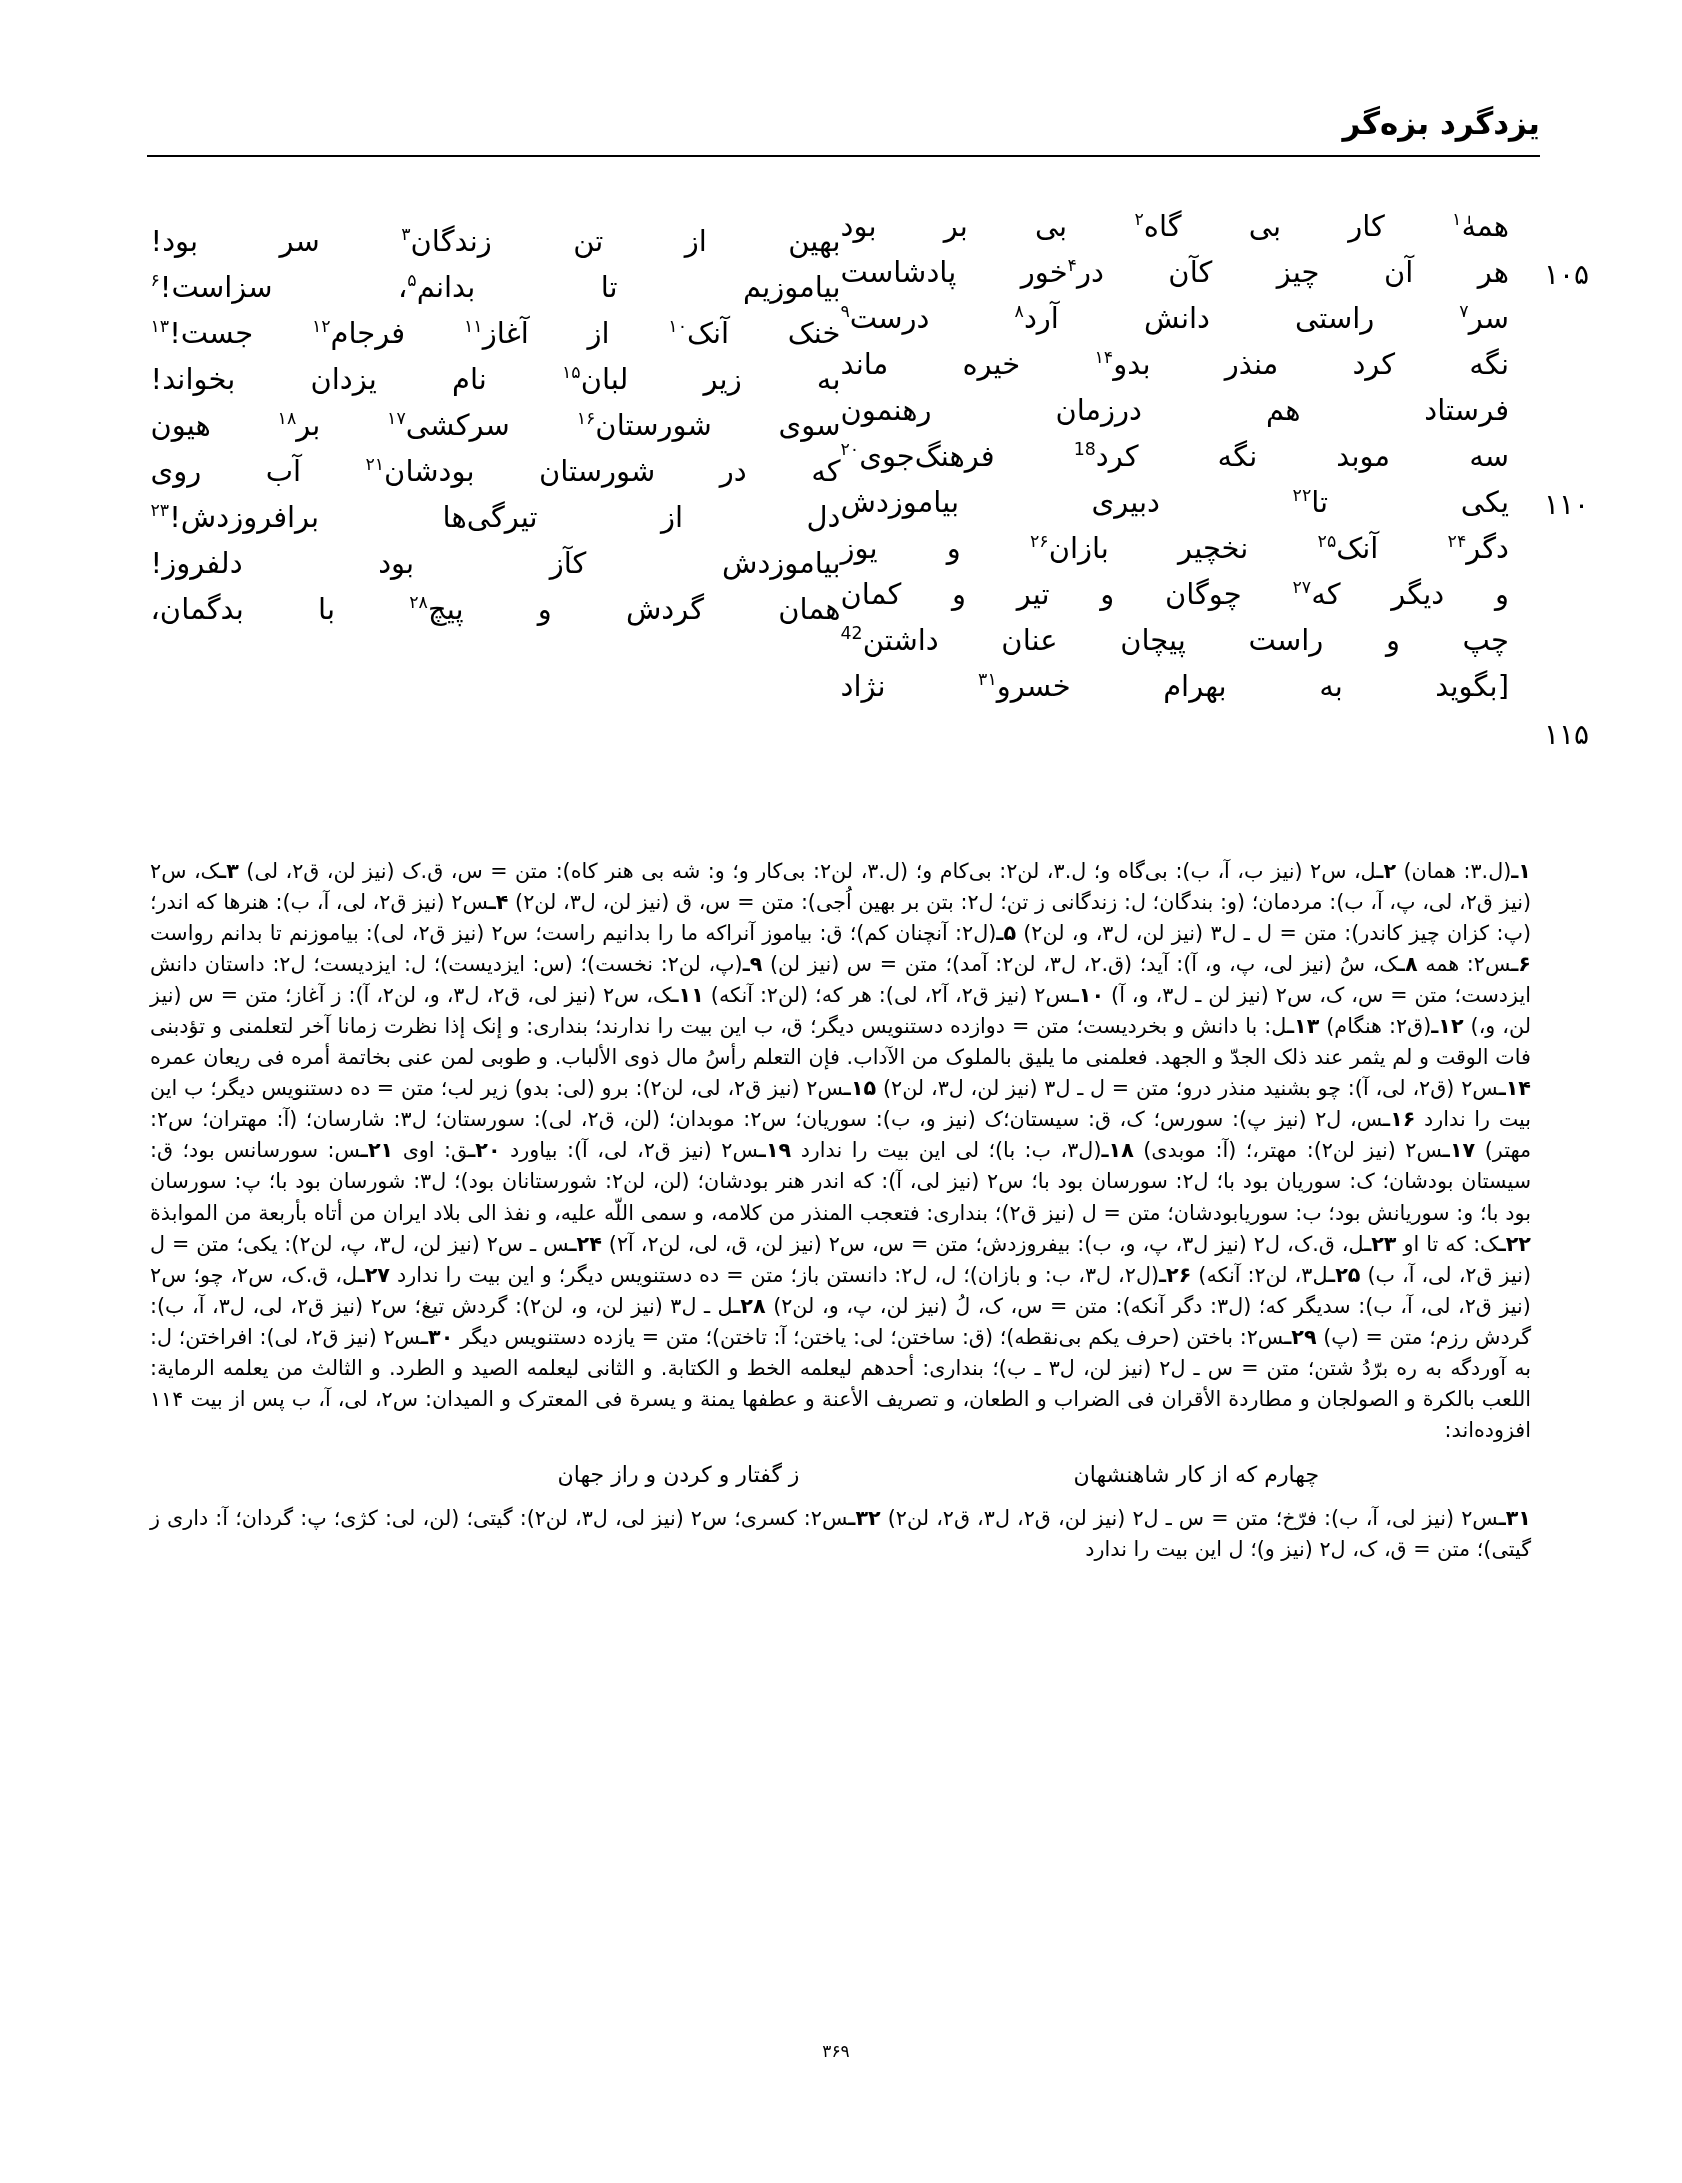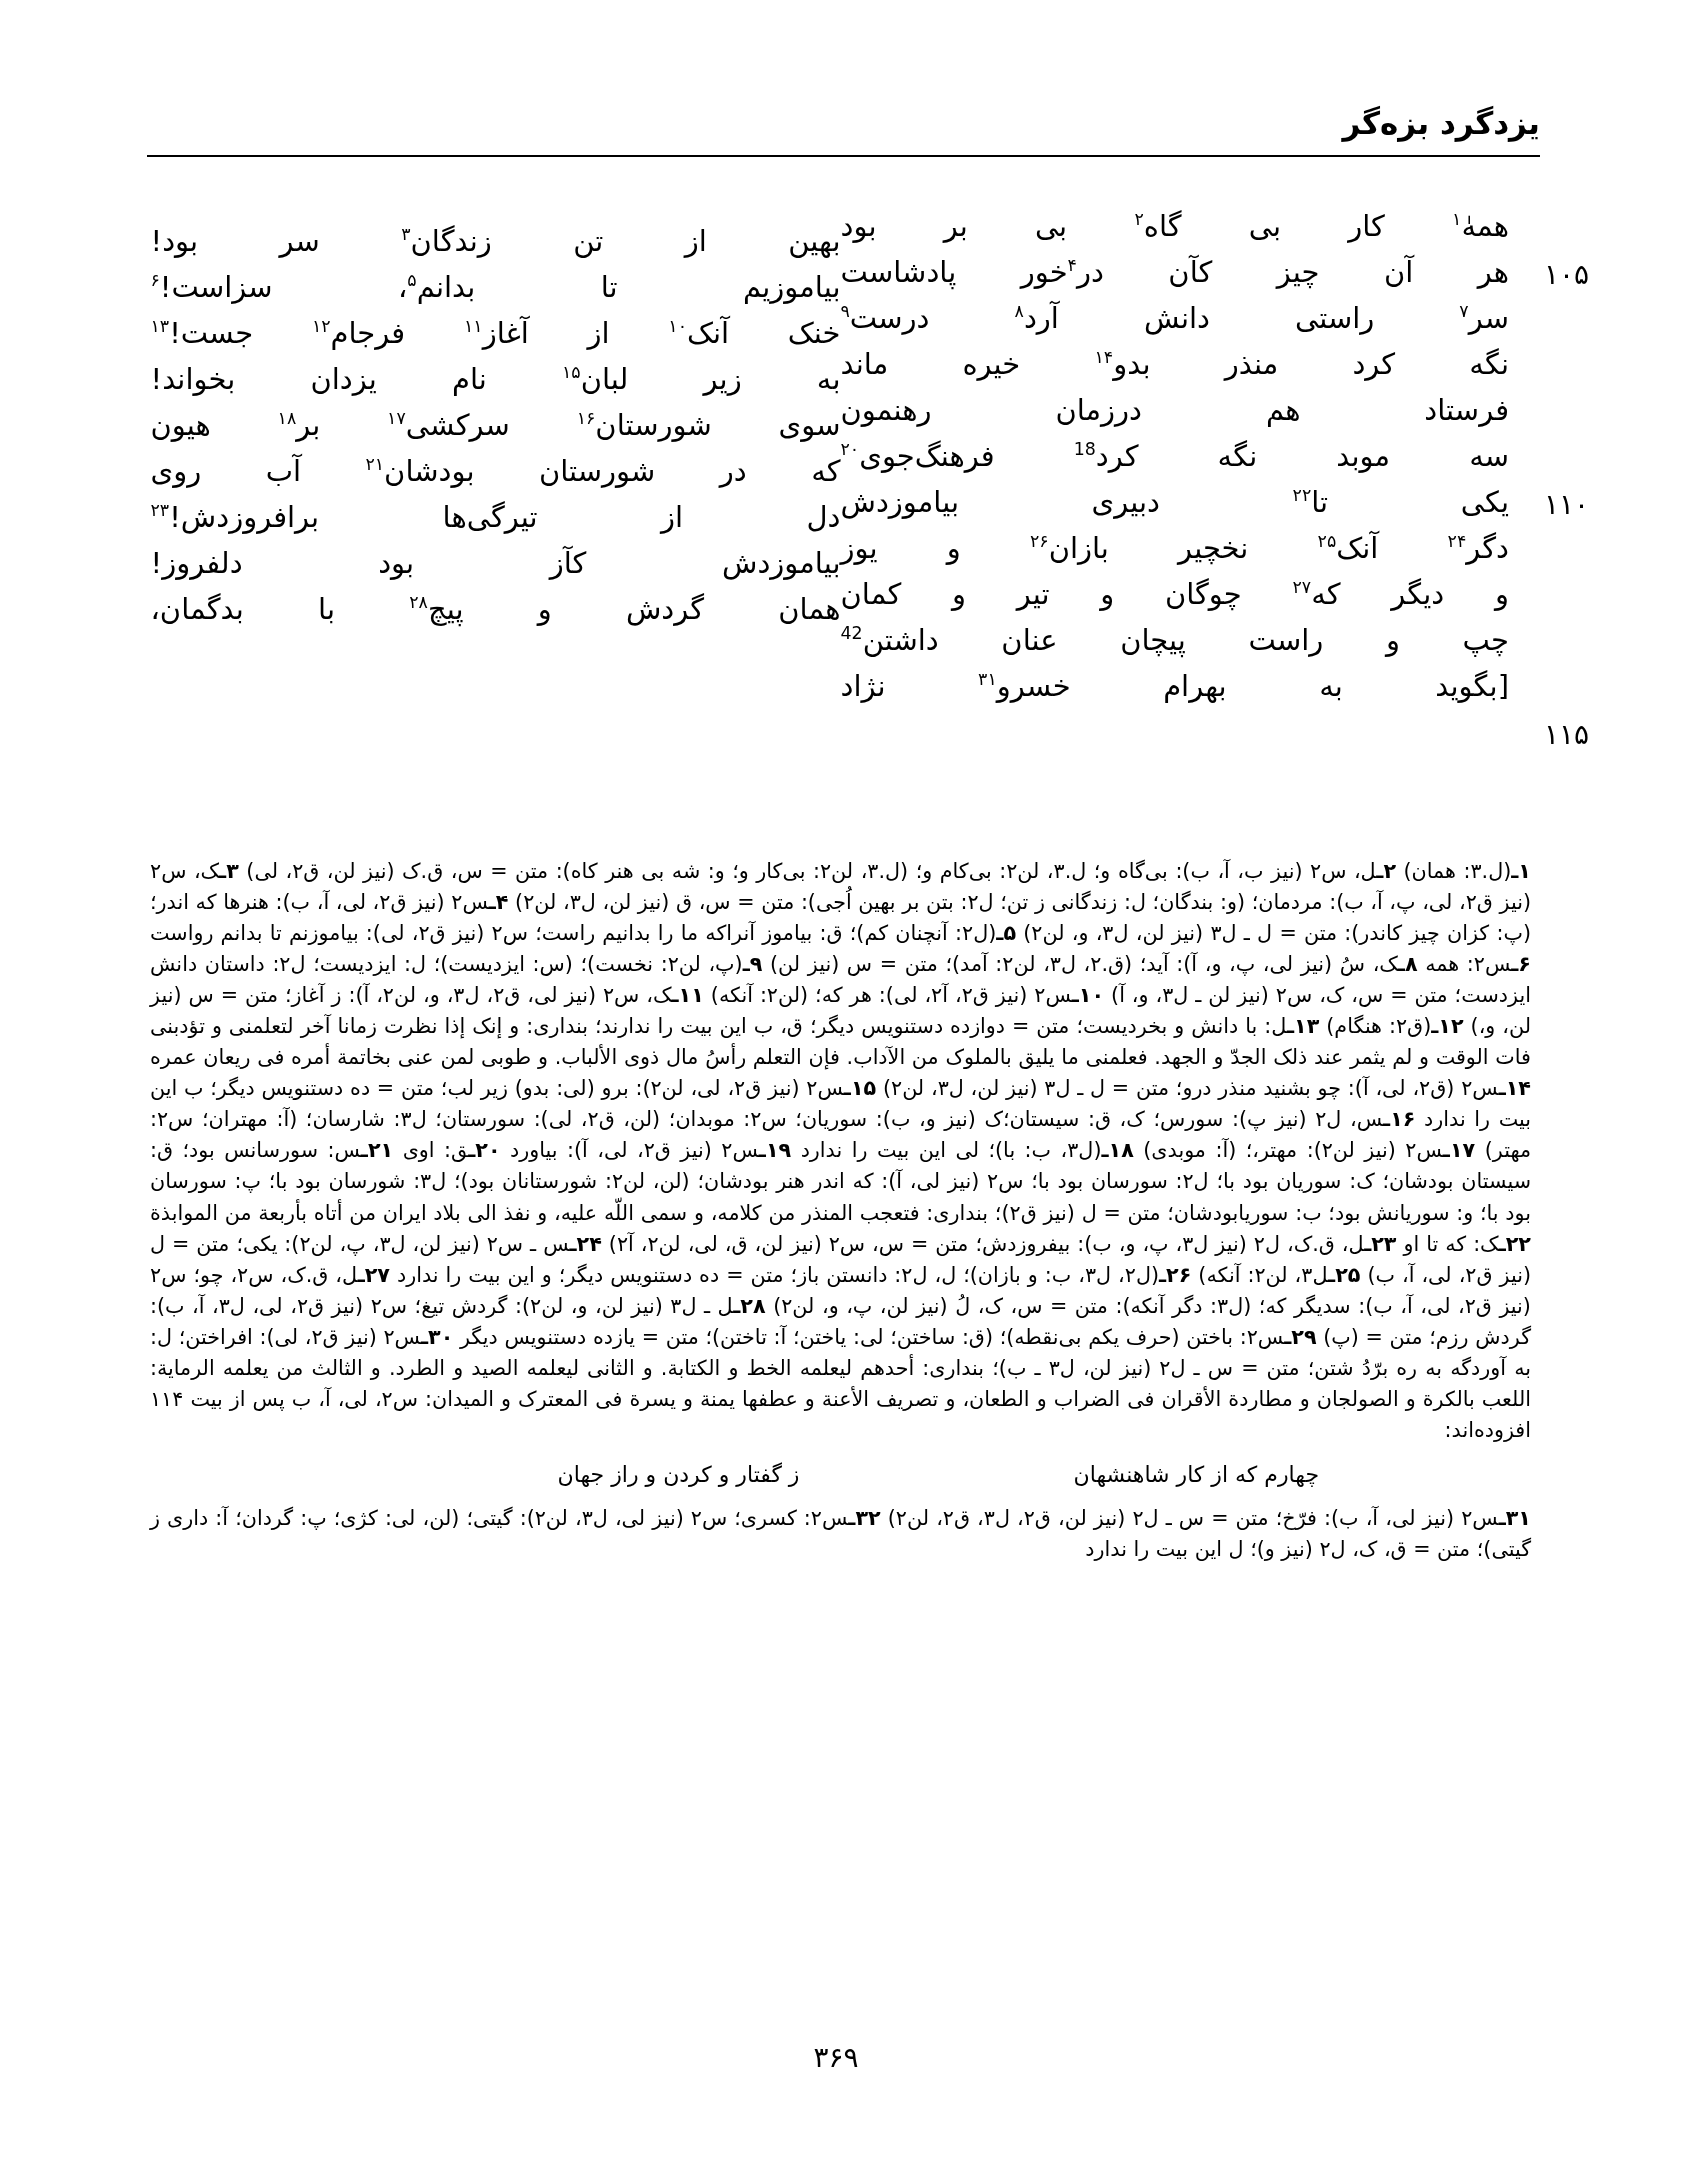--- a/index.html
+++ b/index.html
@@ -148,21 +148,21 @@
     padding-right: 41px;
   }
 
   
   .folio {
     position: absolute;
     top: 2041px;
     left: 0;
     right: 9px;
     text-align: center;
-    font-size: 28px;
+    font-size: 17px;
   }
 </style>
 </head>
 <body>
 
 <div id="page">
 
   <div class="runhead-wrap">
     <div class="runhead-title">یزدگرد بزه‌گر</div>
     <div class="runhead-rule"></div>

